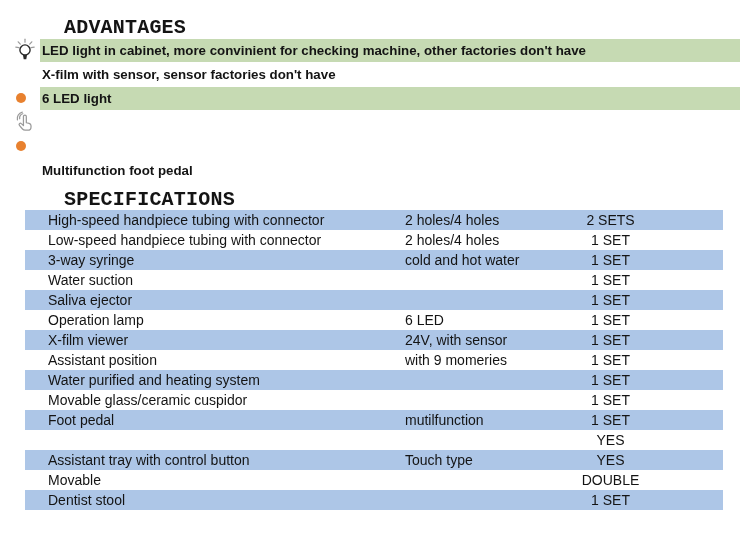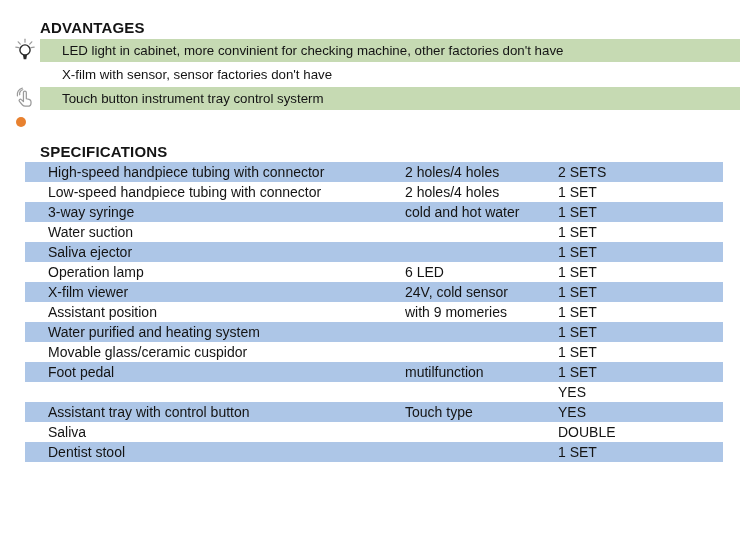--- a/index.html
+++ b/index.html
@@ -6,60 +6,61 @@
   html, body { width: 742px; height: 556px; }
   body {
     background: var(--page-bg, #ffffff);
     font-family: "Liberation Sans", sans-serif;
     color: var(--text, #141414);
     overflow: hidden;
   }
   .page { position: relative; width: 742px; height: 556px; padding-top: 19px; }
 
   .section-title {
-    font-size: 15px;
+    font-size: 20px;
     font-weight: bold;
-    margin-left: 40px;
+    margin-left: 64px;
     letter-spacing: 0.2px;
     line-height: 17px;
+    font-family: Liberation Mono, monospace;
   }
   .adv-title { margin-bottom: 2px; }
 
   
   .adv-list { width: 742px; }
   .adv-row { display: flex; height: 24px; align-items: center; }
   .adv-icon-cell {
     width: 40px; height: 24px; flex: none;
     display: flex; align-items: center; justify-content: flex-start;
     padding-left: 13px; overflow: visible;
   }
   .adv-bar {
     flex: 1; margin-right: 2px; height: 23px; line-height: 23px;
-    padding-left: 22px; font-size: 13.3px; white-space: nowrap; overflow: hidden;
+    padding-left: 2px; font-size: 13.3px; white-space: nowrap; overflow: hidden; font-weight: bold;
   }
   .adv-row:nth-of-type(odd) .adv-bar { background: var(--green-row, #c6dab3); }
 
   .dot {
     width: 10px; height: 10px; border-radius: 50%;
     background: var(--orange-bullet, #e8812f);
     display: inline-block; margin-left: 3px;
   }
   svg.icon { display: block; }
 
   
   .spec-title { margin-top: 9px; margin-bottom: 2px; }
   .spec-table { margin-left: 25px; width: 698px; }
   .spec-row {
     display: flex; height: 20px; align-items: center;
     font-size: 14px; white-space: nowrap;
   }
   .spec-row:nth-of-type(odd) { background: var(--blue-row, #adc6e7); }
   .spec-col1 { width: 371px; padding-left: 23px; flex: none; overflow: hidden; }
   .spec-col2 { flex: 1; overflow: hidden; margin-left: 9px; }
-  .spec-col3 { width: 165px; flex: none; text-align: left; padding-right: 60px; }
+  .spec-col3 { width: 165px; flex: none; text-align: center; padding-right: 60px; }
 </style>
 </head>
 <body>
 
 <div class="page">
 
   <div class="section-title adv-title">ADVANTAGES</div>
 
   <div class="adv-list">
 
@@ -83,40 +84,51 @@
       </div>
 
       <div class="adv-row">
         <span class="adv-icon-cell"></span>
         <div class="adv-bar">
           <span>X-film with sensor, sensor factories don't have</span>
         </div>
       </div>
 
 
+      <div class="adv-row">
+        <span class="adv-icon-cell">
+  <span class="dot"></span>
+</span>
+        <div class="adv-bar">
+          <span>6 LED light</span>
+        </div>
+      </div>
 
       <div class="adv-row">
         <span class="adv-icon-cell">
   <svg class="icon" width="23" height="24" viewBox="0 0 24 24" fill="none" stroke="#9a9a9a" stroke-width="1.3" stroke-linecap="round" stroke-linejoin="round">
     <path d="M7 8.6 A4.3 4.3 0 0 1 10.2 3.4"></path>
     <path d="M4.6 9.9 A7 7 0 0 1 9.7 1.6"></path>
     <path d="M10.9 6.3 a1.5 1.5 0 0 1 3 0 v6.5 l2.9 0.7 c1.2 0.3 2 1.3 2 2.5 v1.2 c0 1.9 -1.5 3.4 -3.4 3.4 h-2.7 c-1.1 0 -2.1 -0.5 -2.8 -1.3 l-3.2 -3.8 c-0.5 -0.6 -0.4 -1.4 0.2 -1.9 c0.5 -0.4 1.3 -0.4 1.8 0.1 l2.2 2.1 Z"></path>
   </svg>
 </span>
-        <div class="adv-bar">
-          <span>Touch button instrument tray control systerm</span>
-        </div>
       </div>
 
       <div class="adv-row">
         <span class="adv-icon-cell">
   <span class="dot"></span>
 </span>
       </div>
 
+      <div class="adv-row">
+        <span class="adv-icon-cell"></span>
+        <div class="adv-bar">
+          <span>Multifunction foot pedal</span>
+        </div>
+      </div>
     </div>
 
   <div class="section-title spec-title">SPECIFICATIONS</div>
 
   <div class="spec-table">
 
       <div class="spec-row">
         <span class="spec-col1">High-speed handpiece tubing with connector</span>
         <span class="spec-col2">2 holes/4 holes</span>
         <span class="spec-col3">2 SETS</span>
@@ -147,21 +159,21 @@
       </div>
 
       <div class="spec-row">
         <span class="spec-col1">Operation lamp</span>
         <span class="spec-col2">6 LED</span>
         <span class="spec-col3">1 SET</span>
       </div>
 
       <div class="spec-row">
         <span class="spec-col1">X-film viewer</span>
-        <span class="spec-col2">24V, cold sensor</span>
+        <span class="spec-col2">24V, with sensor</span>
         <span class="spec-col3">1 SET</span>
       </div>
 
       <div class="spec-row">
         <span class="spec-col1">Assistant position</span>
         <span class="spec-col2">with 9 momeries</span>
         <span class="spec-col3">1 SET</span>
       </div>
 
       <div class="spec-row">
@@ -187,21 +199,21 @@
         <span class="spec-col3">YES</span>
       </div>
 
       <div class="spec-row">
         <span class="spec-col1">Assistant tray with control button</span>
         <span class="spec-col2">Touch type</span>
         <span class="spec-col3">YES</span>
       </div>
 
       <div class="spec-row">
-        <span class="spec-col1">Saliva</span>
+        <span class="spec-col1">Movable</span>
         <span class="spec-col2"></span>
         <span class="spec-col3">DOUBLE</span>
       </div>
 
       <div class="spec-row">
         <span class="spec-col1">Dentist stool</span>
         <span class="spec-col2"></span>
         <span class="spec-col3">1 SET</span>
       </div>
     </div>

